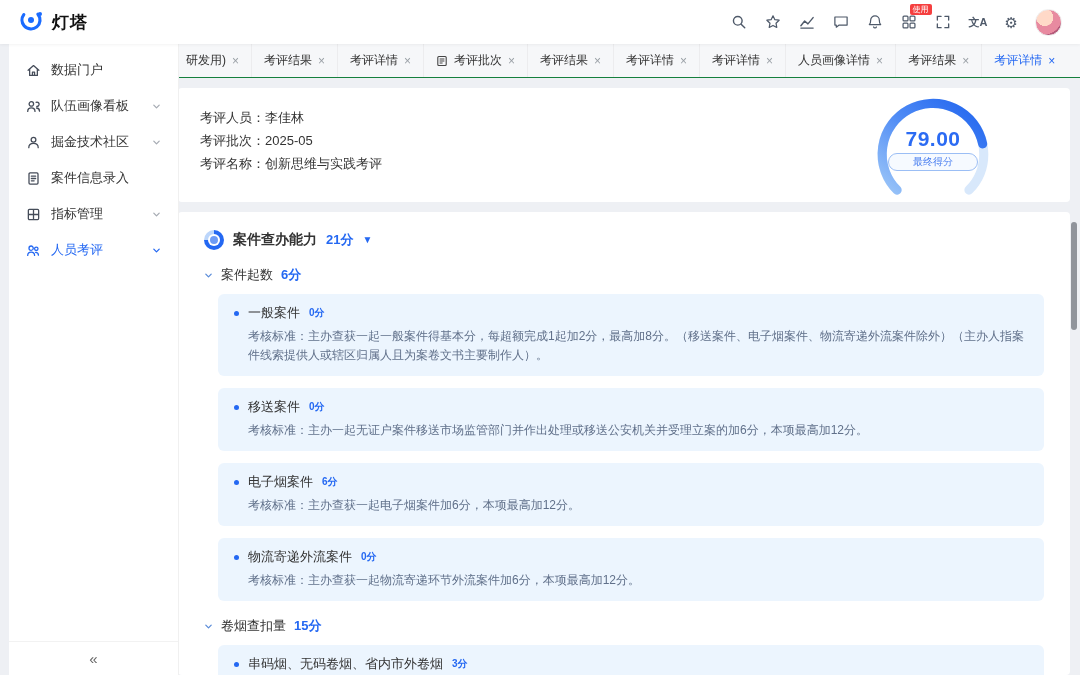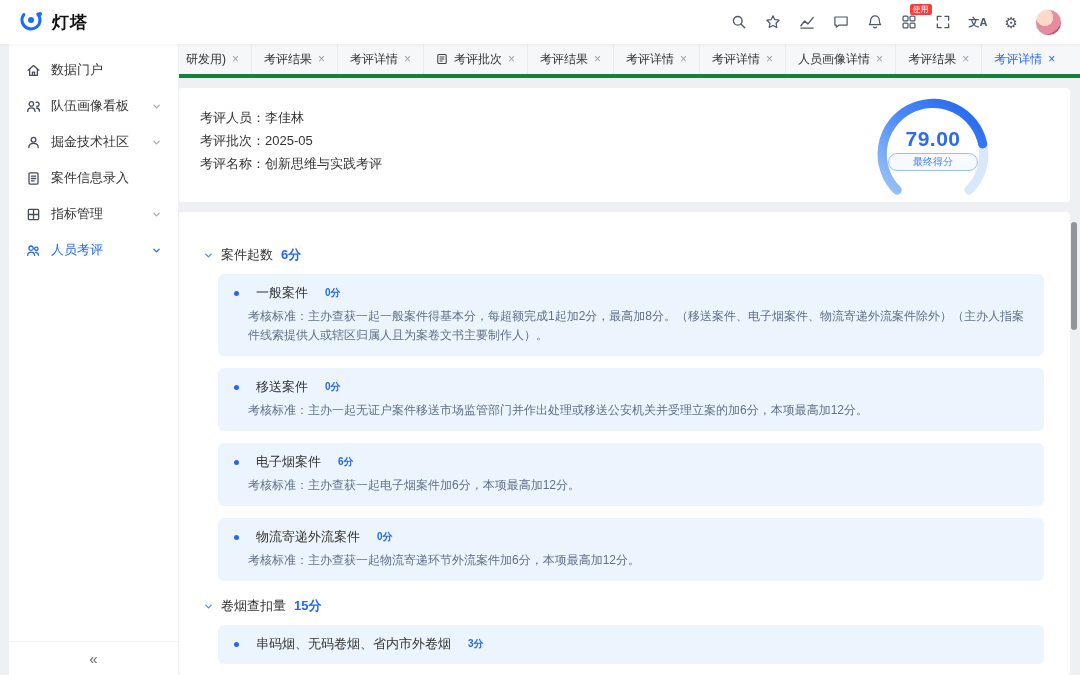--- a/index.html
+++ b/index.html
@@ -18,21 +18,21 @@
   .glyph-icon{font-size:15px;line-height:1;cursor:pointer;color:#4e5969;}
   .translate-icon{font-size:11px;font-weight:bold;cursor:pointer;}
   .apps-wrap{position:relative;}
   .use-badge{position:absolute;top:-10px;left:9px;background:#f53f3f;color:#fff;font-size:8px;
     line-height:11px;padding:0 3px;border-radius:2px;white-space:nowrap;}
   .avatar{width:27px;height:27px;border-radius:50%;cursor:pointer;
     background:radial-gradient(circle at 35% 30%,#ffd9c8 0 35%,#e88aa0 36% 70%,#b55a7a 71%);border:1px solid #eee;}
 
   
   .tabbar{position:absolute;top:44px;left:170px;right:0;height:34px;background:#f6f7f9;
-    display:flex;align-items:center;padding-left:4px;border-bottom:4px solid #15803d;z-index:4;}
+    display:flex;align-items:center;padding-left:4px;border-bottom:1px solid #15803d;z-index:4;}
   .tab{display:flex;align-items:center;gap:6px;padding:0 12px;height:100%;font-size:12px;color:#333;cursor:pointer;white-space:nowrap;}
   .tab + .tab{border-left:1px solid #ececee;}
   .tab .close{color:#9aa0a6;font-size:12px;line-height:1;}
   .tab.active{color:#2468f2;}
   .tab.active .close{color:#2468f2;}
   .tab-icon{display:inline-flex;color:#444;}
   .tab-icon svg{width:12px;height:12px;}
   .tabbar-right{margin-left:auto;display:flex;align-items:center;gap:12px;padding:0 14px;color:#555;}
 
   
@@ -68,21 +68,21 @@
   .toggle-icon::before{content:"";position:absolute;left:6px;top:6px;width:8px;height:8px;border-radius:50%;
     background:#6d9bf5;z-index:1;}
   .cat-title{font-size:14px;color:#333;font-weight:600;}
   .cat-score{font-size:13px;color:#2468f2;font-weight:bold;}
   .cat-caret{color:#2468f2;font-size:10px;line-height:1;}
   .group{margin-top:16px;}
   .group-header{display:flex;align-items:center;gap:8px;font-size:13px;color:#333;cursor:pointer;}
   .gchev{color:#5a8bd8;display:inline-flex;}
   .group-score{color:#2468f2;font-weight:bold;}
   .item-card{background:#ecf5fe;border-radius:6px;margin:10px 0 12px 14px;padding:10px 16px 11px;}
-  .item-title-row{display:flex;align-items:center;gap:17px;}
+  .item-title-row{display:flex;align-items:center;gap:9px;}
   .dot{width:5px;height:5px;border-radius:50%;background:#2468f2;flex:none;}
   .item-title{font-size:13px;color:#333;font-weight:500;}
   .item-score{font-size:10px;color:#2468f2;font-weight:bold;}
   .item-desc{margin-top:5px;font-size:12px;color:#60708a;line-height:19px;padding-left:14px;}
   .watermark{position:absolute;right:16px;bottom:10px;z-index:9;background:rgba(82,82,82,.88);
     color:#fff;font-size:25px;font-weight:bold;padding:7px 12px;letter-spacing:1px;white-space:nowrap;}
   .scroll-thumb{position:absolute;right:3px;top:222px;width:6px;height:108px;background:#90949b;
     border-radius:3px;z-index:8;cursor:pointer;}
 </style>
 </head>
@@ -319,20 +319,26 @@
           <path d="M29.6 97.4 A50 50 0 1 1 113.9 51.9" fill="none" stroke="url(#ggrad)" stroke-width="9" stroke-linecap="round"></path>
         </svg>
         <div class="gauge-overlay">
           <div class="gauge-score">79.00</div>
           <div class="gauge-badge">最终得分</div>
         </div>
       </div>
     </div>
 
     <div class="detail-card">
+      <div class="cat-header">
+        <span class="toggle-icon"></span>
+        <span class="cat-title">案件查办能力</span>
+        <span class="cat-score">21分</span>
+        <span class="cat-caret">▼</span>
+      </div>
       <div>
           <div class="group">
             <div class="group-header">
               <span class="gchev">
                 <svg width="9" height="9" viewBox="0 0 10 10">
                   <path d="M2 3.5 L5 6.5 L8 3.5" fill="none" stroke="currentColor" stroke-width="1.4" stroke-linecap="round" stroke-linejoin="round"></path>
                 </svg>
               </span>
               <span class="group-title">案件起数</span>
               <span class="group-score">6分</span>

